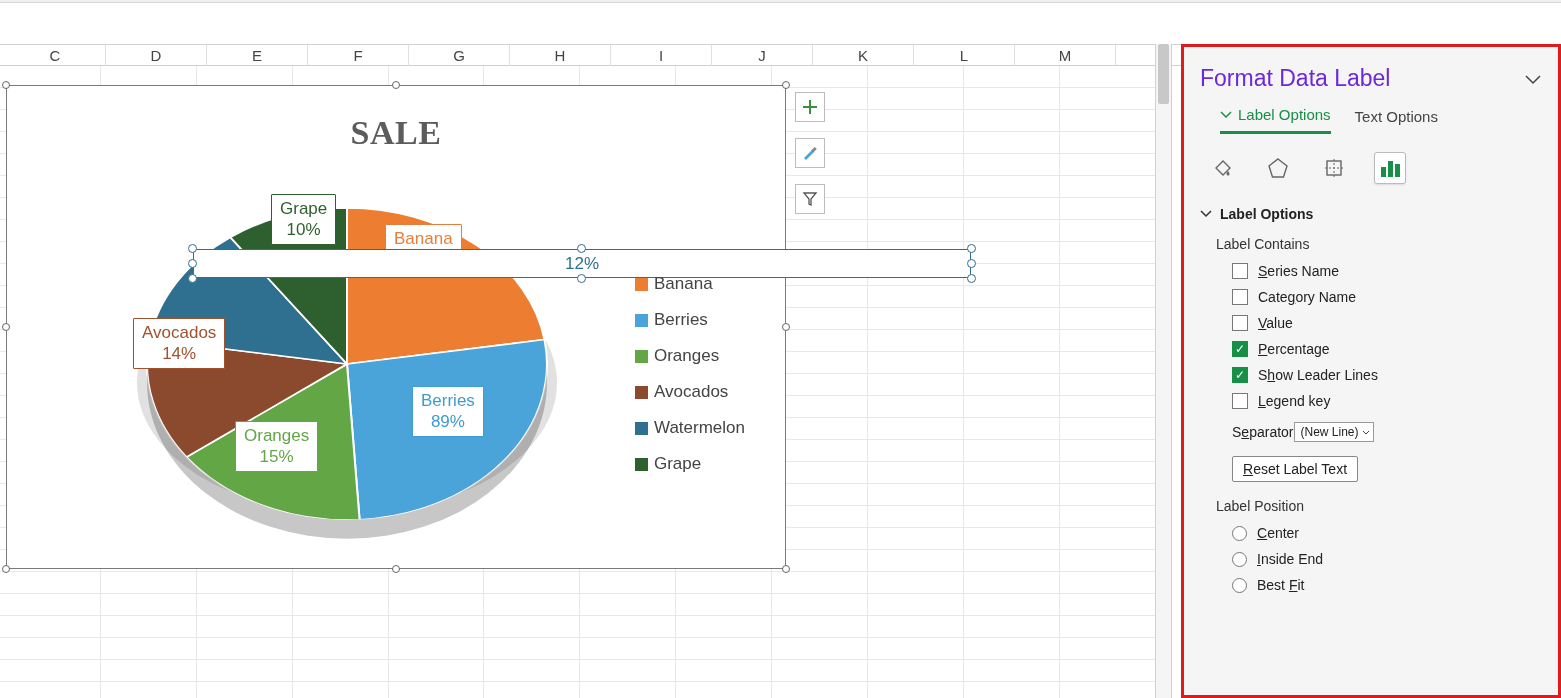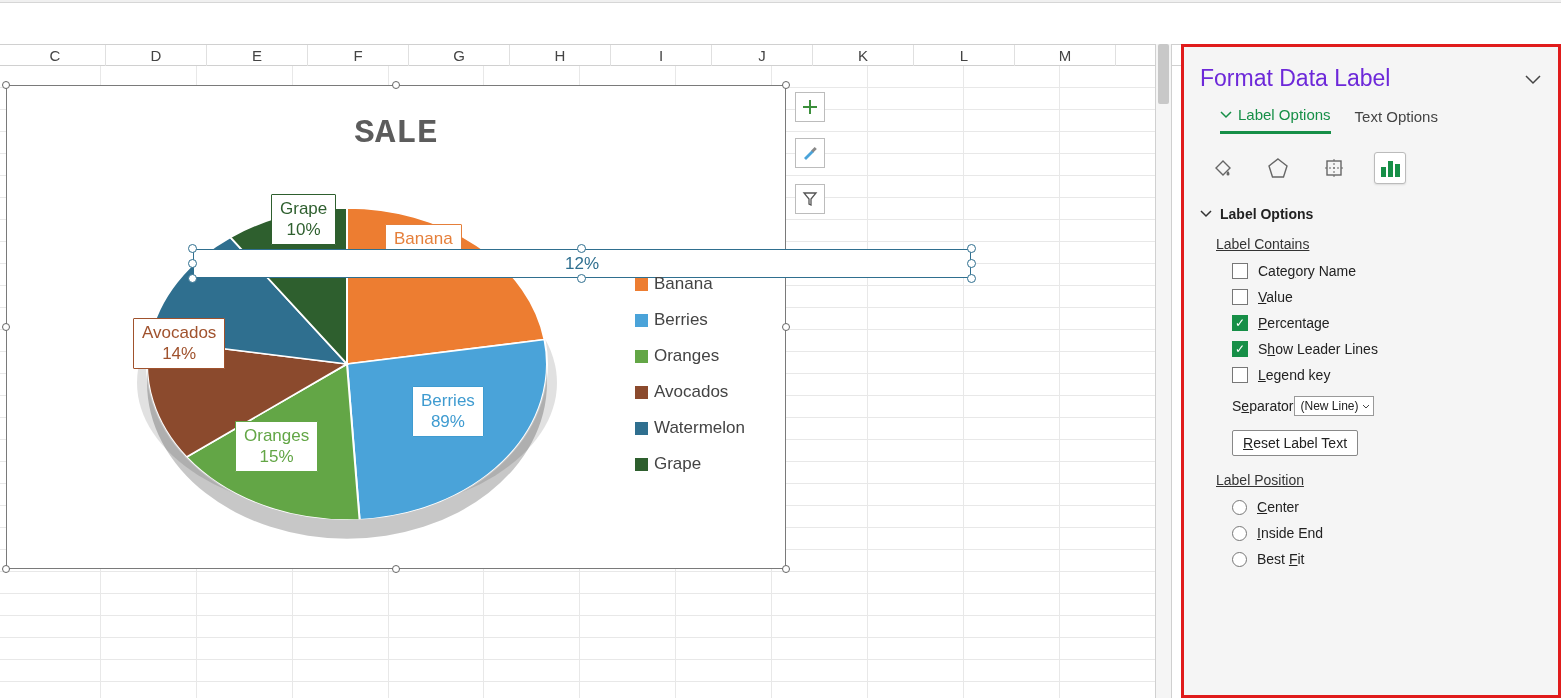--- a/index.html
+++ b/index.html
@@ -23,21 +23,21 @@
   .vscroll { position:absolute; top:44px; left:1155px; width:17px; bottom:0; background:#f5f5f5; border-left:1px solid #d0d0d0; border-right:1px solid #d0d0d0; }
   .vscroll .thumb { position:absolute; top:0; left:2px; width:11px; height:60px; background:#c8c8c8; border-radius:2px; }
 
   
   .chart-box { position:absolute; left:6px; top:85px; width:780px; height:484px; background:#fff; border:1px solid #7a7a7a; }
   .chart-box .handle { position:absolute; width:8px; height:8px; background:#fff; border:1px solid #666; border-radius:50%; }
   .h-tl{top:-5px;left:-5px}.h-tr{top:-5px;right:-5px}.h-bl{bottom:-5px;left:-5px}.h-br{bottom:-5px;right:-5px}
   .h-tm{top:-5px;left:50%;margin-left:-4px}.h-bm{bottom:-5px;left:50%;margin-left:-4px}
   .h-ml{top:50%;left:-5px;margin-top:-4px}.h-mr{top:50%;right:-5px;margin-top:-4px}
 
-  .chart-title { position:absolute; top:28px; left:0; width:100%; text-align:center; font-size:34px; font-weight:700; color:#5c5c5c; font-family: Liberation Mono, monospace; letter-spacing:0.5px;}
+  .chart-title { position:absolute; top:28px; left:0; width:100%; text-align:center; font-size:34px; font-weight:700; color:#5c5c5c; font-family: Liberation Serif, serif; letter-spacing:0.5px;}
 
   .pie-wrap { position:absolute; left:120px; top:78px; width:440px; height:380px; }
   .pie-svg { width:100%; height:100%; }
 
   .data-label { position:absolute; background:#fff; padding:3px 8px; text-align:center; font-size:17px; line-height:1.25; border-radius:1px; white-space:nowrap; font-family: Arial, sans-serif;}
   .dl-banana { border:1.5px solid #e57f3a; color:#e57f3a; }
   .dl-berries { border:1.5px solid #3f9bd0; color:#3f9bd0; }
   .dl-oranges { border:1.5px solid #63a646; color:#63a646; }
   .dl-avocados { border:1.5px solid #a0522d; color:#a0522d; }
   .dl-watermelon { border:1.5px solid #2f6f8f; color:#2f6f8f; }
@@ -58,21 +58,21 @@
   
   .pane { position:absolute; right:0; top:44px; width:380px; bottom:0; background:#f5f5f5; border-left:3px solid #e01b1b; border-top:3px solid #e01b1b; border-bottom:3px solid #e01b1b; border-right:3px solid #e01b1b; padding:0 16px; overflow:hidden; }
   .pane-title { font-size:23px; color:#6d28d9; padding:18px 0 10px 0; display:flex; justify-content:space-between; align-items:center; }
   .pane-tabs { display:flex; gap:24px; padding:4px 0 0 20px; font-size:15px; }
   .pane-tab { padding-bottom:8px; color:#444; cursor:pointer; display:flex; align-items:center; gap:6px;}
   .pane-tab.active { border-bottom:3px solid #168f47; color:#168f47; font-weight:400;}
   .pane-icons { display:flex; gap:24px; padding:18px 0 14px 6px; align-items:center;}
   .pane-icon { width:32px; height:32px; display:flex; align-items:center; justify-content:center; cursor:pointer; background:transparent; border-radius:3px;}
   .pane-icon.active { border:1px solid #bbb; background:#fff; box-shadow:0 1px 2px rgba(0,0,0,.1);}
   .section-hdr { display:flex; align-items:center; gap:8px; font-size:14px; font-weight:600; padding:8px 0; cursor:pointer;}
-  .subhdr { font-size:14px; color:#333; padding:6px 0 6px 16px;text-decoration:underline; }
+  .subhdr { font-size:14px; color:#333; padding:6px 0 6px 16px; }
   .check-row { display:flex; align-items:center; gap:10px; padding:5px 0 5px 32px; font-size:14px; cursor:pointer;}
   .chk { width:16px; height:16px; border:1px solid #777; background:#fff; display:flex; align-items:center; justify-content:center; color:#fff; font-size:12px; }
   .chk.checked { background:#168f47; border-color:#168f47; }
   .u { text-decoration: underline; }
   .sep-row { display:flex; align-items:center; padding:8px 0 8px 32px; font-size:14px;}
   .sep-select { border:1px solid #999; background:#fff; font-size:12px; padding:2px 14px 2px 6px; position:relative;}
   .reset-btn { display:inline-block; border:1px solid #888; background:#fff; padding:4px 10px; font-size:14px; margin:6px 0 6px 32px; cursor:pointer; border-radius:2px;}
   .radio-row { display:flex; align-items:center; gap:10px; padding:5px 0 5px 32px; font-size:14px; cursor:pointer;}
   .radio { width:15px; height:15px; border:1px solid #777; background:#fff; border-radius:50%; }
 </style>
@@ -709,20 +709,24 @@
       <svg width="12" height="10">
           <path d="M1 2l5 5 5-5" fill="none" stroke="#333" stroke-width="1.5"></path>
         </svg>
       <span>Label Options</span>
     </div>
 
     <div class="subhdr">Label Contains</div>
 
     <div class="check-row">
       <span class="chk"></span>
+      <span><span class="u">S</span>eries Name</span>
+    </div>
+    <div class="check-row">
+      <span class="chk"></span>
       <span>Cate<span class="u">g</span>ory Name</span>
     </div>
     <div class="check-row">
       <span class="chk"></span>
       <span><span class="u">V</span>alue</span>
     </div>
     <div class="check-row">
       <span class="chk checked">✓</span>
       <span><span class="u">P</span>ercentage</span>
     </div>

